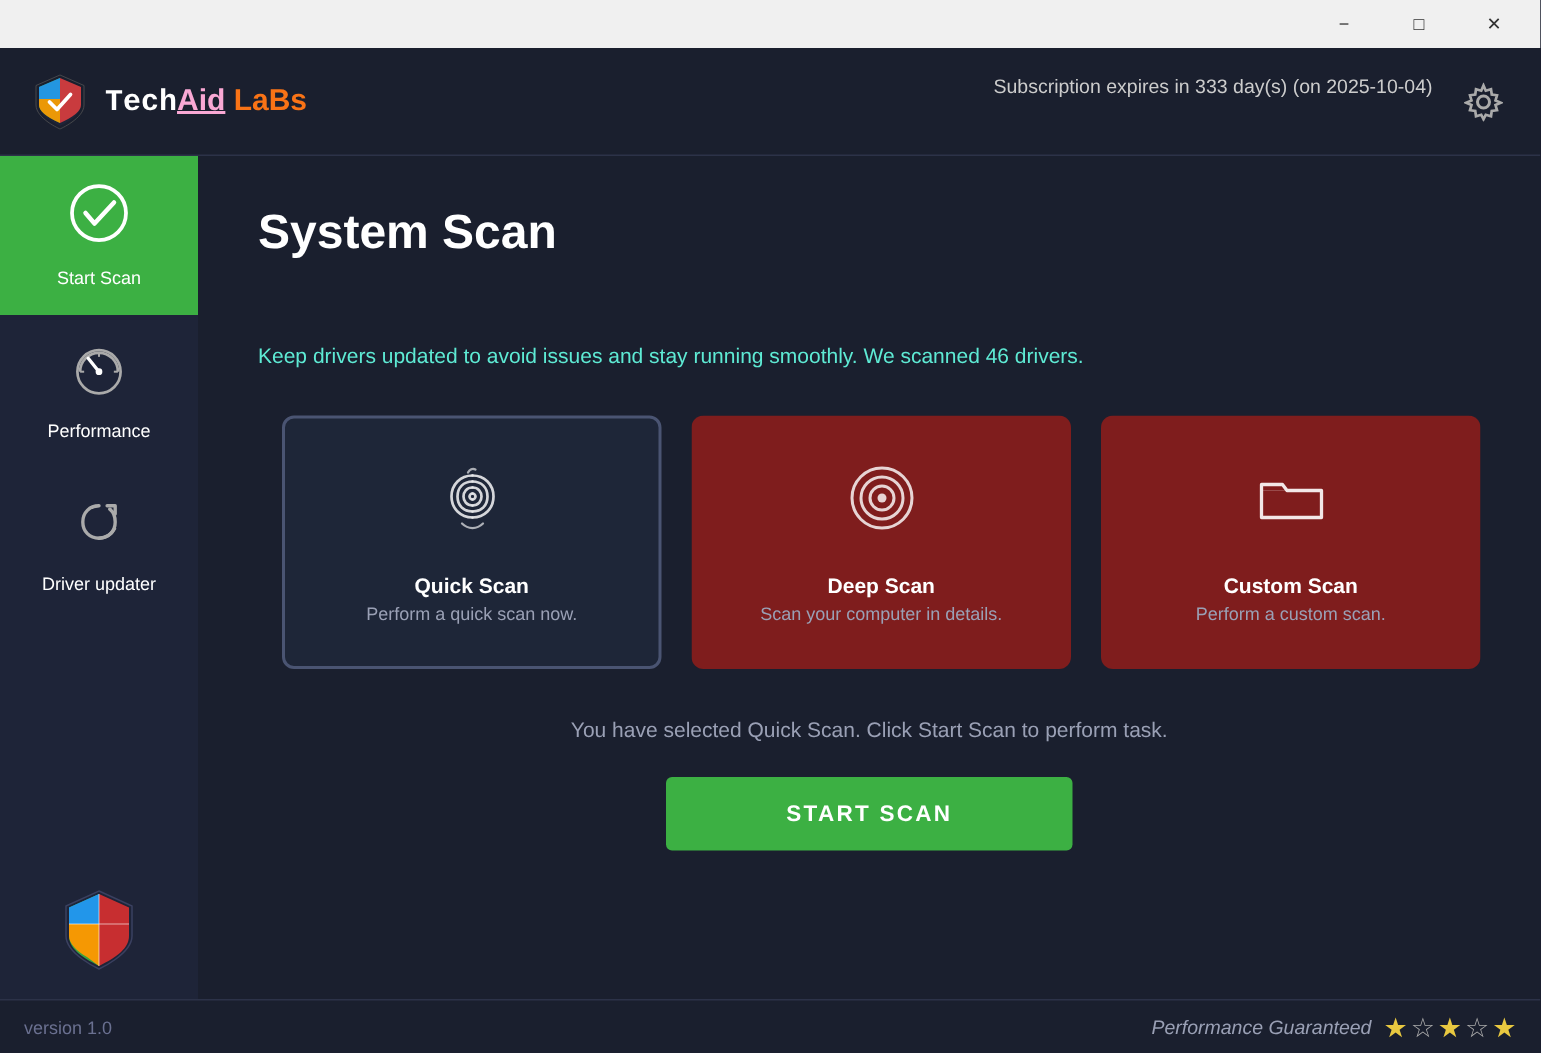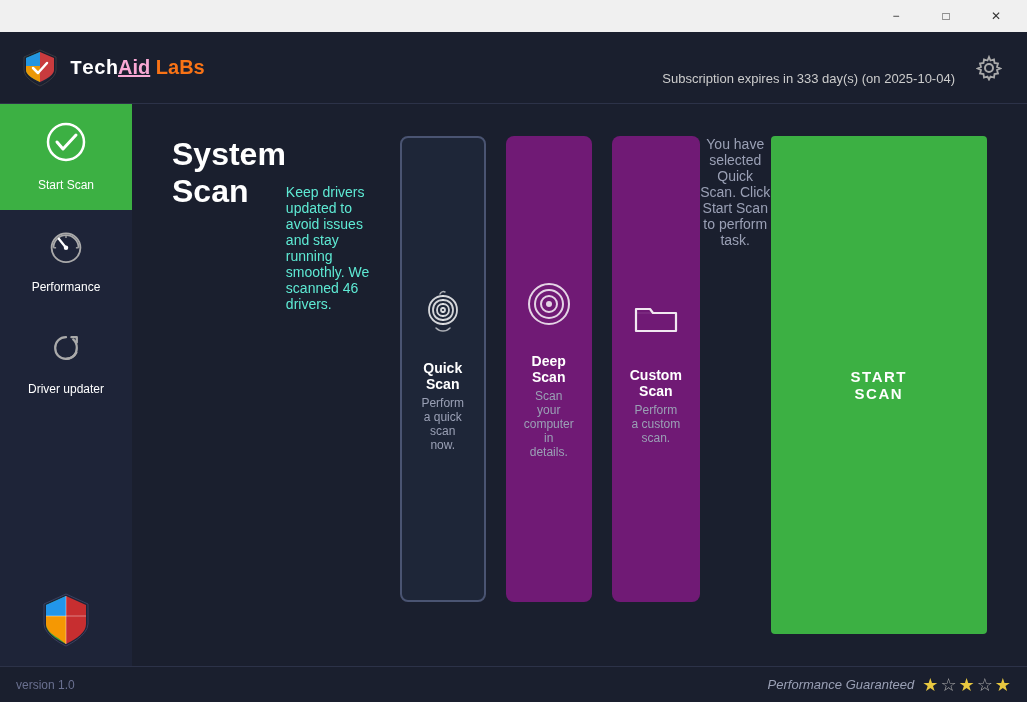--- a/index.html
+++ b/index.html
@@ -66,21 +66,21 @@
       font-weight: 600;
       color: #fff;
     }
 
     .logo-text span.tech { color: #fff; font-family: Liberation Mono, monospace; }
     .logo-text span.aid { color: #f9a8d4; text-decoration: underline; }
     .logo-text span.labs { color: #f97316; }
 
     .header-right {
       display: flex;
-      align-items: flex-end;
+      align-items: flex-start;
       gap: 16px;
     }
 
     .subscription-text {
       font-size: 13px;
       color: #ccc;
     }
 
     .settings-icon {
       width: 36px;
@@ -143,21 +143,21 @@
       display: flex;
       flex-direction: column;
       align-items: center;
     }
 
     
     .content {
       flex: 1;
       padding: 32px 40px;
       display: flex;
-      flex-direction: row;
+      flex-direction: column;
       overflow: hidden;
     }
 
     .page-title {
       font-size: 32px;
       font-weight: 700;
       color: #fff;
       margin-bottom: 8px;
     }
 
@@ -170,21 +170,21 @@
 
     
     .scan-cards {
       display: flex;
       gap: 20px;
       margin-bottom: 32px;
     }
 
     .scan-card {
       flex: 1;
-      background: #701a75;
+      background: #7f1d1d;
       border: 2px solid transparent;
       border-radius: 8px;
       display: flex;
       flex-direction: column;
       align-items: center;
       justify-content: center;
       padding: 28px 16px;
       cursor: pointer;
       transition: border-color 0.2s;
       min-height: 140px;

